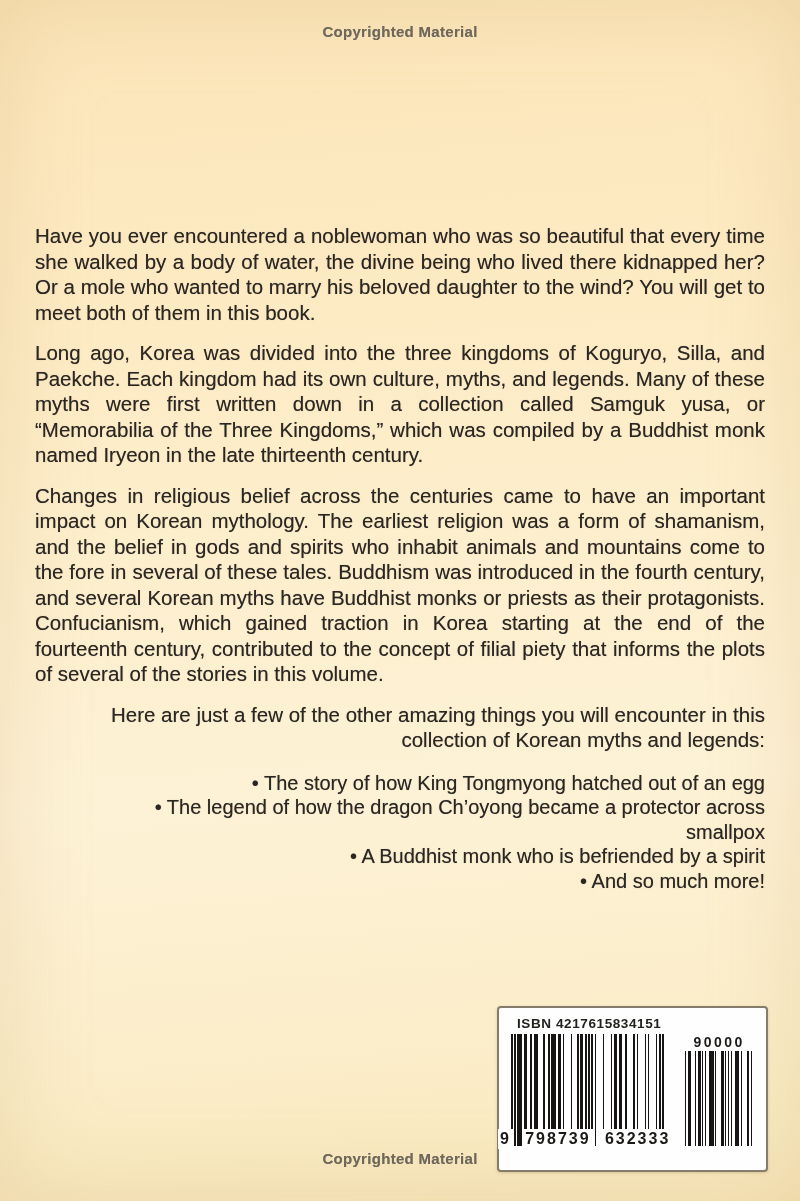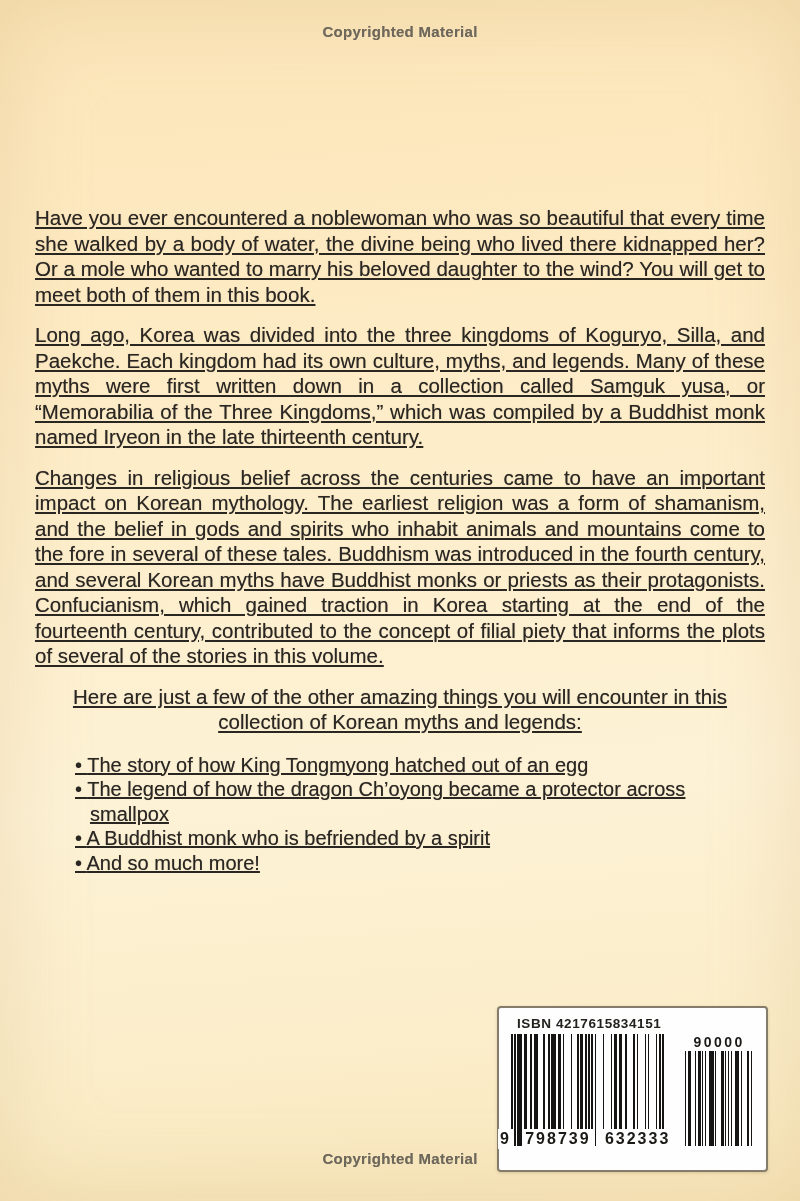--- a/index.html
+++ b/index.html
@@ -33,34 +33,33 @@
     text-shadow:0 0 .8px rgba(25,19,16,.6);
   }
   .title .line2{
     display:block;margin-top:2px;
     font-size:29px;font-weight:900;letter-spacing:1px;
     color:#5a2516;
     transform:scaleX(.80);transform-origin:50% 50%;
     text-shadow:0 0 .8px rgba(90,37,22,.6);
   }
   .blurb{
-    position:absolute;top:205px;left:35px;width:730px;
+    position:absolute;top:223px;left:35px;width:730px;
     font-size:20.5px;line-height:25.5px;
     color:#2a2622;
     text-align:justify;
     text-shadow:0 0 .7px rgba(42,38,34,.5);
-    text-decoration:underline;
   }
   .blurb p{margin:0 0 15px 0;}
-  .blurb p.lead-in{margin-bottom:6px;text-align:center;}
+  .blurb p.lead-in{margin-bottom:6px;text-align:right;}
   ul.bullets{
     list-style:none;
     margin:18px 0 0 0;
     padding:0 0 0 40px;
-    text-align:left;
+    text-align:right;
   }
   ul.bullets li{
     padding-left:15px;text-indent:-15px;
     line-height:24.5px;font-size:20px;
   }
   ul.bullets li::before{content:"• ";}
   
   .barcode-box{
     position:absolute;left:497px;top:1006px;
     width:271px;height:166px;

